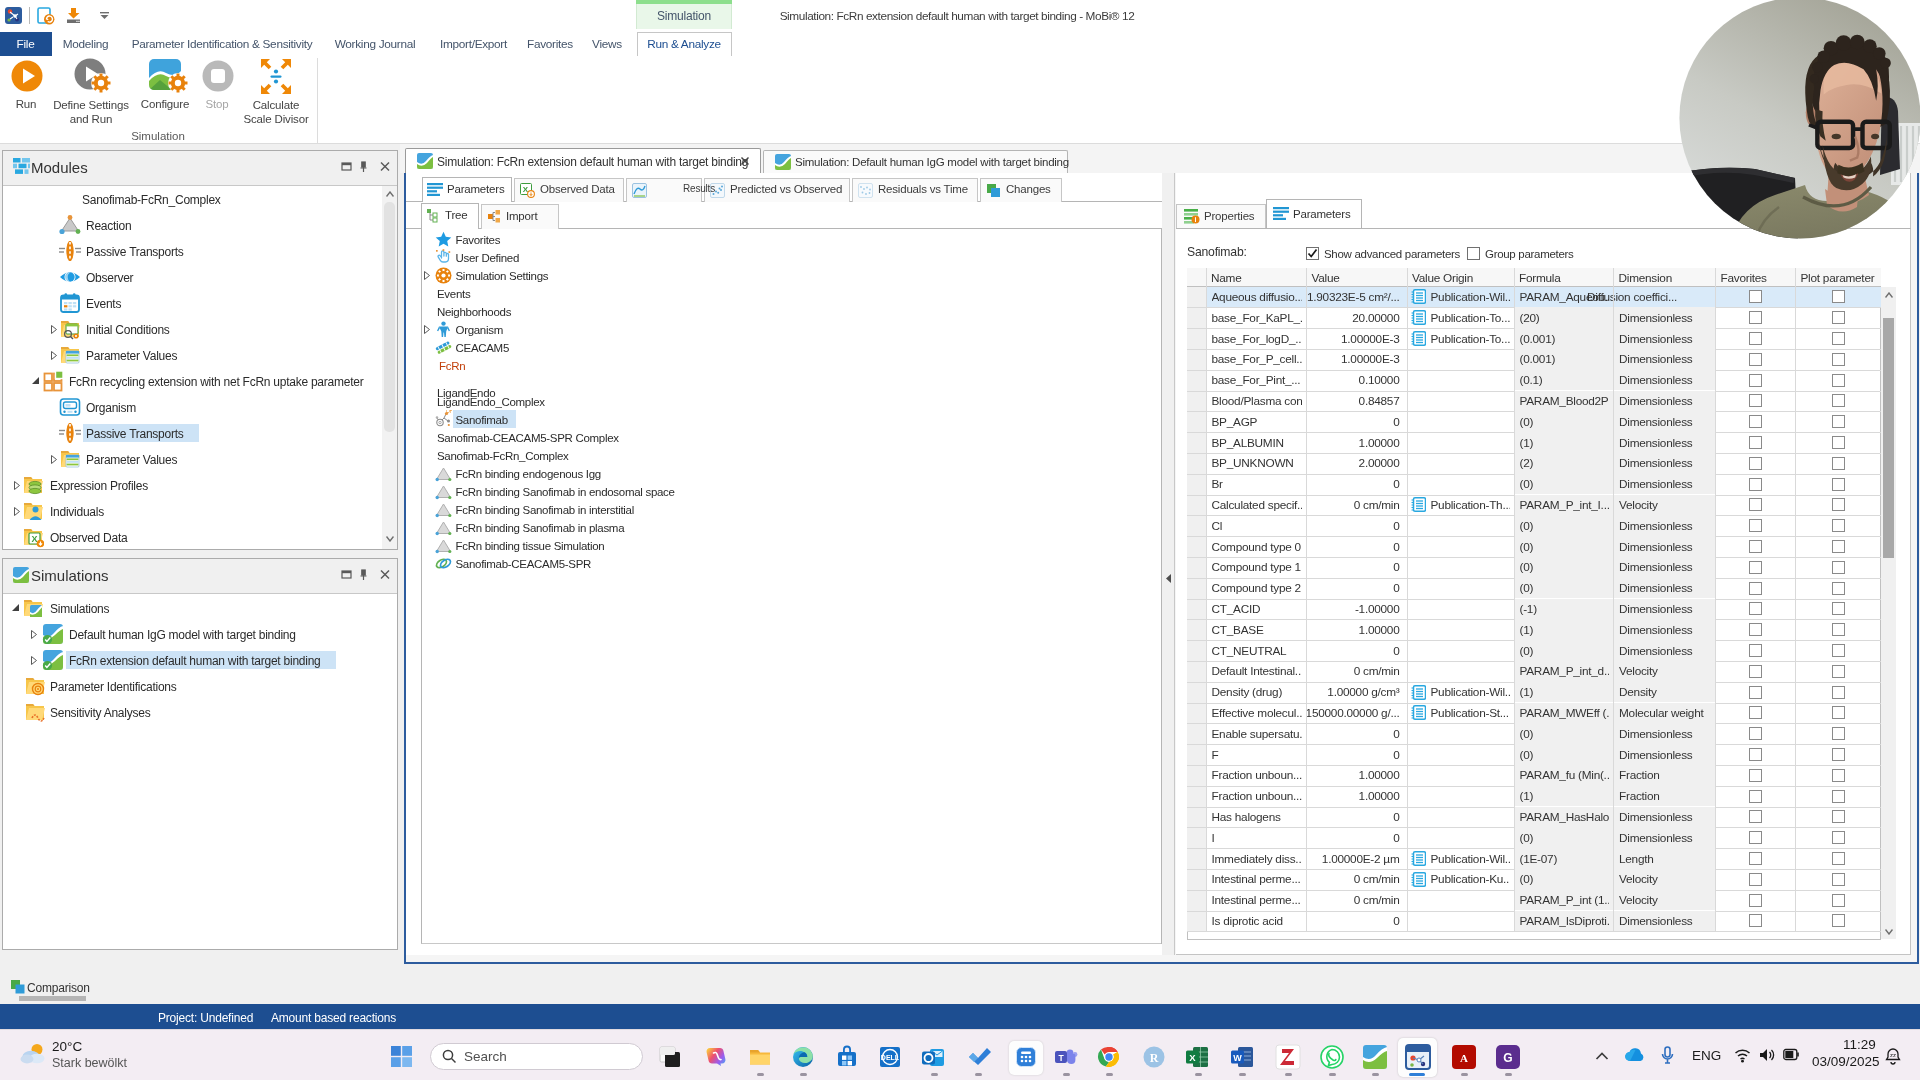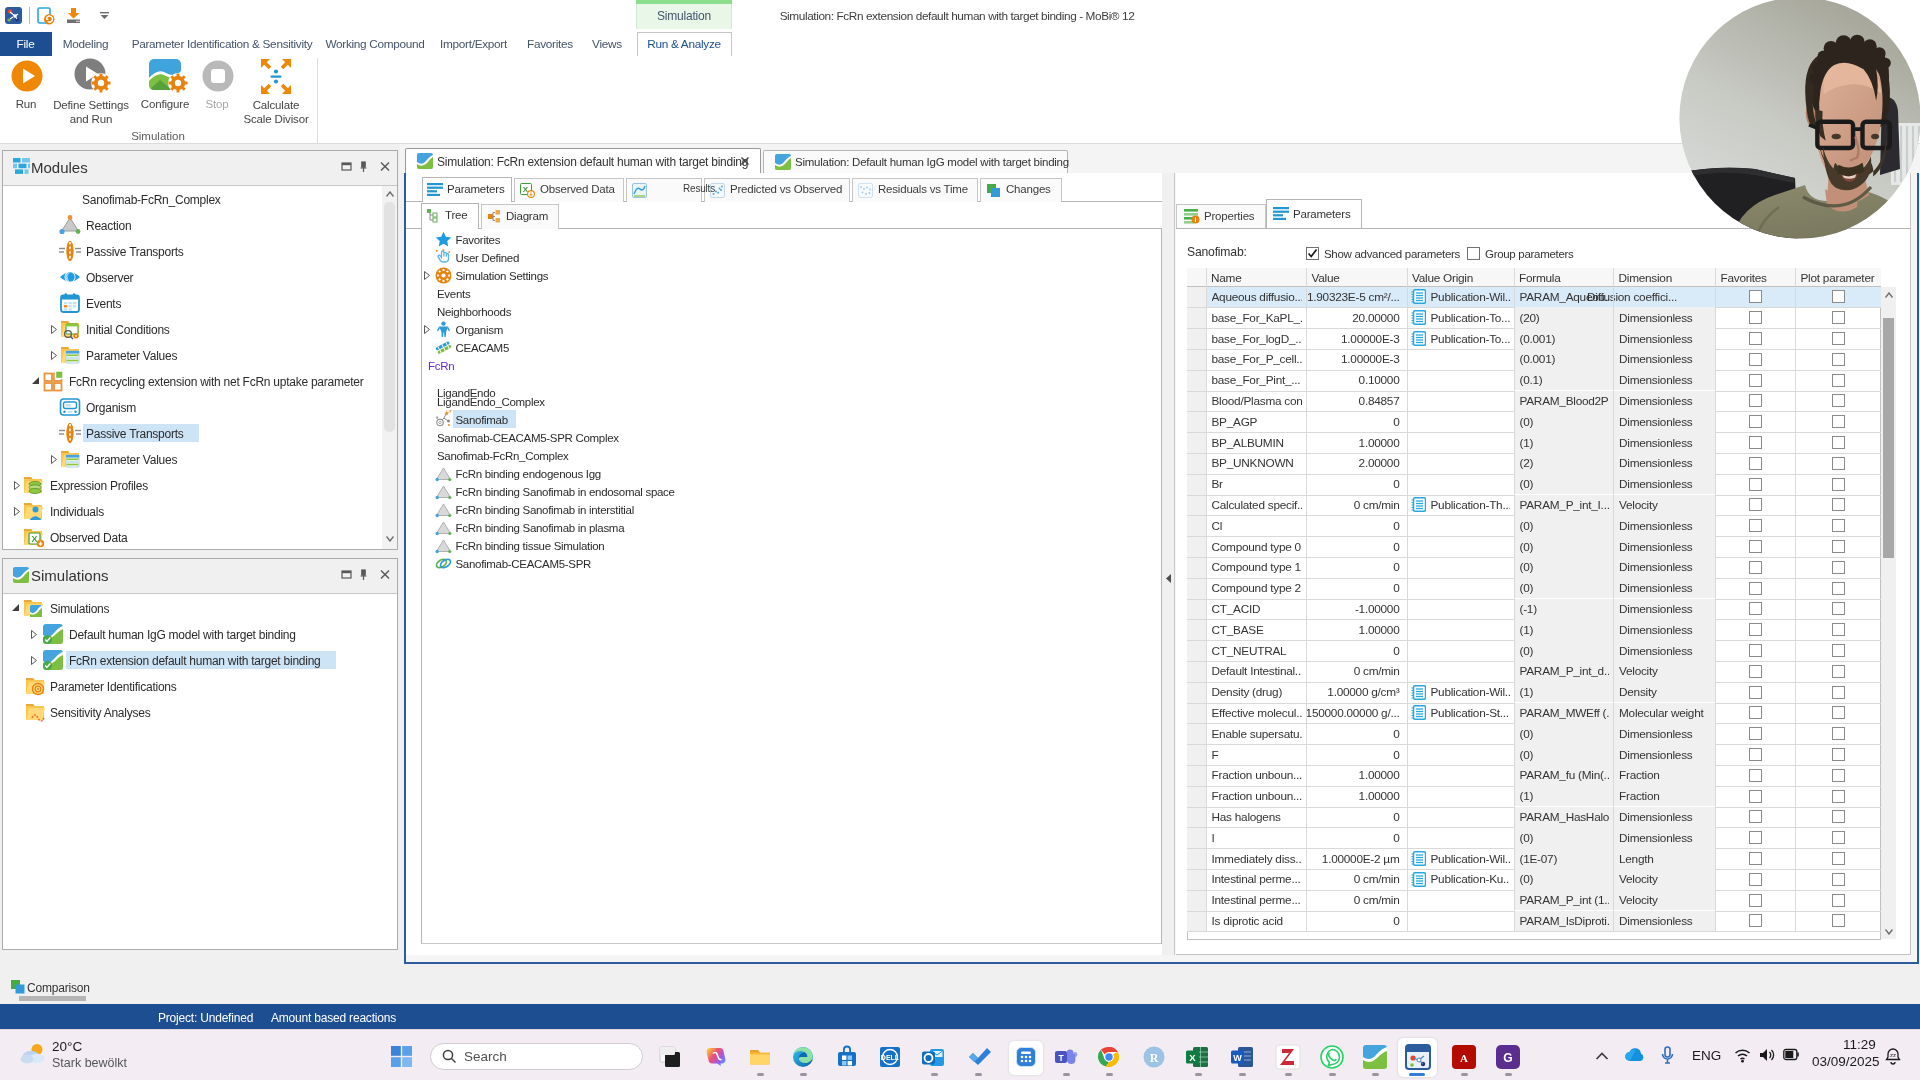--- a/index.html
+++ b/index.html
@@ -48,21 +48,21 @@
 
 <div class="abs" style="left:636px;top:0;width:96px;height:29px;background:#e9f7e9;border-left:1px solid #d2ead2;border-right:1px solid #d2ead2;"></div>
 <div class="abs" style="left:636px;top:0;width:96px;height:4px;background:#8ddf8d;"></div>
 <div class="abs cx" style="left:684px;top:9px;font-size:12px;letter-spacing:-0.2px;color:#44546a;">Simulation</div>
 <div class="abs cx" style="left:957px;top:9px;font-size:11.8px;letter-spacing:-0.4px;color:#3c3c3c;">Simulation: FcRn extension default human with target binding - MoBi® 12</div>
 <div class="abs" style="left:0;top:32px;width:52px;height:24px;background:#1d4e91;"></div>
 <div class="abs" style="left:637px;top:32px;width:95px;height:24px;background:#fff;border:1px solid #c6c6c6;border-bottom:none;"></div>
 <div class="abs cx" style="left:25.5px;top:37px;font-size:11.8px;letter-spacing:-0.3px;color:#ffffff;">File</div>
 <div class="abs cx" style="left:85.5px;top:37px;font-size:11.8px;letter-spacing:-0.3px;color:#44546a;">Modeling</div>
 <div class="abs cx" style="left:222px;top:37px;font-size:11.8px;letter-spacing:-0.3px;color:#44546a;">Parameter Identification &amp; Sensitivity</div>
-<div class="abs cx" style="left:375px;top:37px;font-size:11.8px;letter-spacing:-0.3px;color:#44546a;">Working Compound</div>
+<div class="abs cx" style="left:375px;top:37px;font-size:11.8px;letter-spacing:-0.3px;color:#44546a;">Working Journal</div>
 <div class="abs cx" style="left:473.5px;top:37px;font-size:11.8px;letter-spacing:-0.3px;color:#44546a;">Import/Export</div>
 <div class="abs cx" style="left:550px;top:37px;font-size:11.8px;letter-spacing:-0.3px;color:#44546a;">Favorites</div>
 <div class="abs cx" style="left:607px;top:37px;font-size:11.8px;letter-spacing:-0.3px;color:#44546a;">Views</div>
 <div class="abs cx" style="left:684px;top:37px;font-size:11.8px;letter-spacing:-0.3px;color:#1d4e91;">Run &amp; Analyze</div>
 
 <svg class="abs" style="left:11px;top:60px;" width="32" height="32" viewBox="0 0 32 32">
  <circle cx="16" cy="16" r="15.5" fill="#ef8807"></circle>
  <path d="M12 8.5 L24 16 L12 23.5 z" fill="#fff"></path>
 </svg>
 
@@ -558,21 +558,21 @@
       <rect x="7" y="5" width="4" height="4" fill="#fff" stroke="#62b152"></rect>
       <rect x="7" y="10" width="4" height="4" fill="#fff" stroke="#62b152"></rect>
     </svg>
 <div class="abs" style="left:445px;top:209px;font-size:11.5px;letter-spacing:-0.2px;color:#333;">Tree</div>
 <svg class="abs" style="left:487px;top:209px;" width="15" height="15" viewBox="0 0 15 15">
 <rect x="1" y="5" width="5" height="5" fill="#e8820c"></rect>
       <rect x="8.5" y="1" width="4.5" height="4.5" fill="#f0a848"></rect>
       <rect x="8.5" y="9" width="4.5" height="4.5" fill="#f0a848"></rect>
 <path d="M6 7.5 h2 M8 3.5 h-2 v8 h2" fill="none" stroke="#8a8a8a" stroke-width="1"></path>
     </svg>
-<div class="abs" style="left:506px;top:210px;font-size:11.5px;letter-spacing:-0.2px;color:#333;">Diagram</div>
+<div class="abs" style="left:506px;top:210px;font-size:11.5px;letter-spacing:-0.2px;color:#333;">Import</div>
 <div class="abs" style="left:421px;top:229px;width:740px;height:715px;background:#fff;border-left:1px solid #b5b5b5;border-bottom:1px solid #c8c8c8;"></div>
 <div class="abs" style="left:1161px;top:229px;width:1px;height:715px;background:#b5b5b5;"></div>
 <svg class="abs" style="left:435px;top:230.5px;" width="17" height="17" viewBox="0 0 17 17">
 <path d="M8.5 0.8 L10.8 5.8 16.3 6.4 12.2 10.1 13.3 15.5 8.5 12.8 3.7 15.5 4.8 10.1 0.7 6.4 6.2 5.8z" fill="#1e9be2"></path>
     </svg>
 <div class="abs cy" style="left:455.5px;top:239px;color:#2b2b2b;"><span class="ct">Favorites</span></div>
 <svg class="abs" style="left:435px;top:248.5px;" width="17" height="17" viewBox="0 0 17 17">
 <g fill="none" stroke="#5ab4e8" stroke-width="1.3" stroke-linecap="round">
 <path d="M6.5 3 v6 M6.5 3 a1.2 1.2 0 0 1 2.4 0 v4 m0-2.4 a1.2 1.2 0 0 1 2.4 0 v2.6 m0-1.6 a1.1 1.1 0 0 1 2.2 0 v4 q0 3.4-3 3.4 h-2.6 q-1.6 0-2.6-1.6 l-2-3.2 q-0.8-1.4 0.4-1.9 q0.9-0.35 1.6 0.6 l1.2 1.5"></path>
       </g>
@@ -616,21 +616,21 @@
 <rect x="1" y="5" width="15" height="3.2" rx="1.6" fill="#2f9bd8"></rect>
 <rect x="1" y="9" width="15" height="3.2" rx="1.6" fill="#7cbf41"></rect>
 <g stroke="#fff" stroke-width="0.9">
           <line x1="4" y1="4.8" x2="4" y2="12.4"></line>
           <line x1="8.5" y1="4.8" x2="8.5" y2="12.4"></line>
           <line x1="13" y1="4.8" x2="13" y2="12.4"></line>
         </g>
 </g>
     </svg>
 <div class="abs cy" style="left:455.5px;top:347px;color:#2b2b2b;"><span class="ct">CEACAM5</span></div>
-<div class="abs cy" style="left:428px;top:365px;color:#6d28d9;"><span class="ct">FcRn</span></div>
+<div class="abs cy" style="left:439px;top:365px;color:#c2410c;"><span class="ct">FcRn</span></div>
 <div class="abs cy" style="left:437px;top:392px;color:#2b2b2b;"><span class="ct">LigandEndo</span></div>
 <div class="abs cy" style="left:437px;top:401px;color:#2b2b2b;"><span class="ct">LigandEndo_Complex</span></div>
 <div class="abs" style="left:452.5px;top:410px;width:63px;height:18px;background:#cde3f6;"></div>
 <svg class="abs" style="left:434px;top:409.5px;" width="18" height="18" viewBox="0 0 18 18">
 <g stroke="#8a8a8a" stroke-width="1">
         <line x1="6" y1="12" x2="10" y2="8"></line>
         <line x1="10" y1="8" x2="14" y2="11"></line>
         <line x1="10" y1="8" x2="12" y2="4"></line>
         <line x1="6" y1="12" x2="3" y2="8"></line>
       </g>

